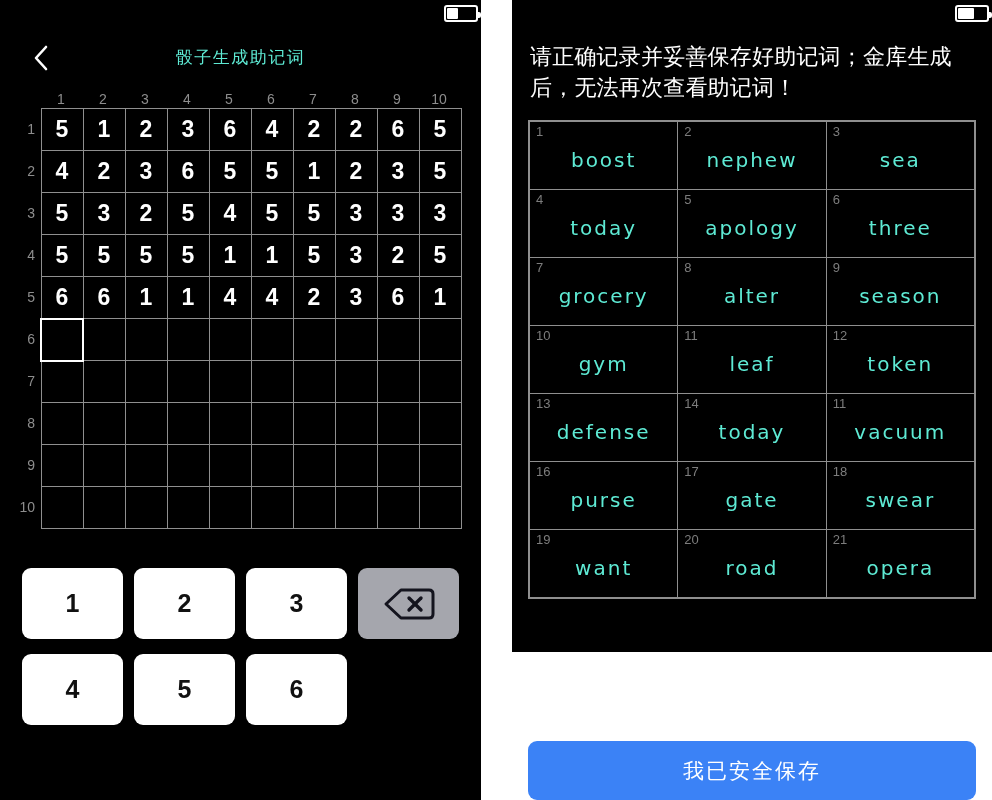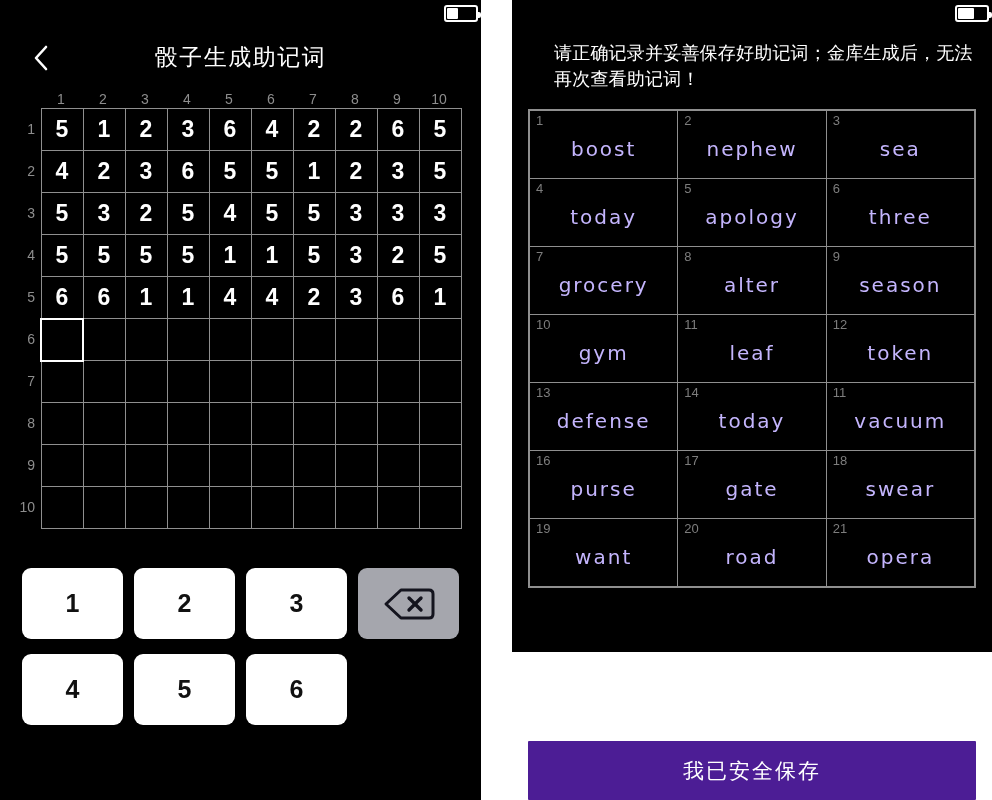--- a/index.html
+++ b/index.html
@@ -55,21 +55,21 @@
     background: #000;
   }
   .nav-back {
     position: absolute; left: 26px; top: 50%; transform: translateY(-50%);
     width: 30px; height: 34px;
     display: flex; align-items: center; justify-content: center;
     cursor: pointer;
   }
   .nav-back svg { display: block; }
   .nav-title {
-    color: #ffffff; font-size: 23px; font-weight: 400;
+    color: #5eead4; font-size: 17px; font-weight: 400;
     letter-spacing: 1.5px;
   }
 
   
   .dice-area { padding: 0; position: relative; }
   .dice-wrap {
     margin-left: 16px; margin-top: 2px;
     width: 450px;
   }
   .dice-colhead {
@@ -122,54 +122,53 @@
     color: #111111;
     font-size: 25px; font-weight: bold;
     cursor: pointer;
     user-select: none;
   }
   .key.back { background: #a5a6ad; }
   .key.done { background: #17d4c6; color: #ffffff; font-size: 23px; letter-spacing: 2px; font-weight: 500;}
 
   
   .notice {
-    color: #ffffff; font-size: 18px; line-height: 1.42;
+    color: #ffffff; font-size: 22px; line-height: 1.42;
     padding: 15px 18px 0 18px;
     letter-spacing: 0.2px;
-    margin-left: 24px;
   }
   .words-wrap {
     margin: 17px 16px 0 16px;
     border: 1px solid #8f8f8f;
   }
   table.words {
     border-collapse: collapse; table-layout: fixed; width: 100%;
   }
   table.words td {
     border: 1px solid #8f8f8f;
     height: 68px; width: 33.3333%;
     position: relative;
     vertical-align: middle; text-align: center;
     padding: 0;
   }
   .wnum {
     position: absolute; left: 6px; top: 3px;
     color: #7d7d7d; font-size: 13px; line-height: 1;
   }
   .wtext {
-    display: block; color: #c4b5fd;
+    display: block; color: #5eead4;
     font-size: 20px; letter-spacing: 2px;
     margin-top: 9px;
     font-family: "DejaVu Sans", sans-serif;
   }
   .save-btn {
     position: absolute; left: 16px; right: 16px; top: 741px;
     height: 59px;
-    background: #4c1d95;
-    border-radius: 1px;
+    background: #3b82f6;
+    border-radius: 9px;
     display: flex; align-items: center; justify-content: center;
     color: #ffffff; font-size: 21px; letter-spacing: 2px;
     cursor: pointer; user-select: none;
   }
 </style>
 </head>
 <body>
 
 <div class="screens">
 

